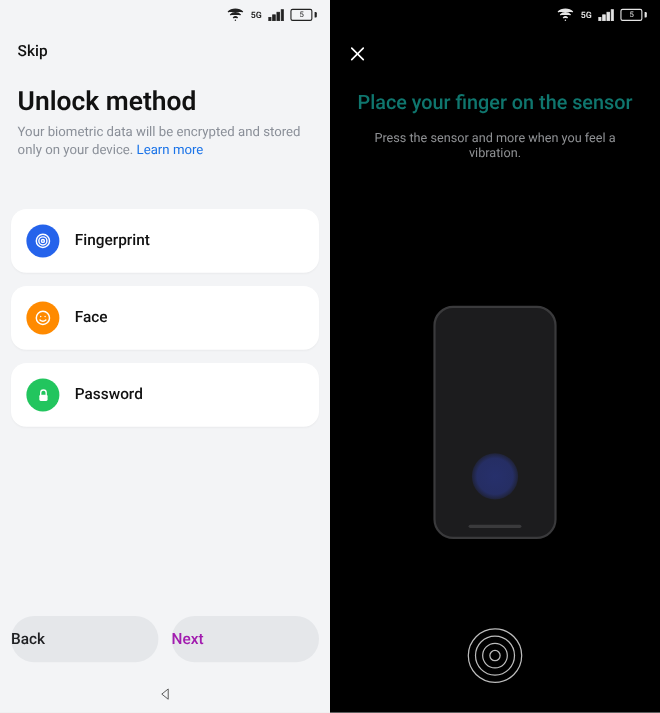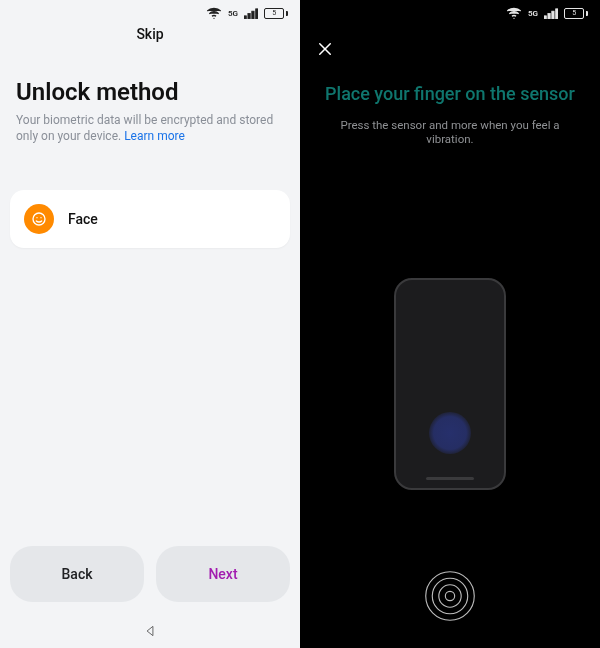--- a/index.html
+++ b/index.html
@@ -13,37 +13,37 @@
   .statusbar { position: absolute; top: 0; left: 0; right: 0; height: 26px; display: flex; justify-content: flex-end; align-items: center; padding: 12px 12px; gap: 6px; }
   .statusbar.dark svg { stroke: #e5e5e5; fill: #e5e5e5; }
   .statusbar.light svg { stroke: #222; fill: #222; }
   .batt { display:flex; align-items:center; gap:2px; }
   .batt-box { width: 20px; height: 11px; border: 1px solid currentColor; border-radius: 2px; position: relative; }
   .batt-tip { width: 2px; height: 5px; background: currentColor; border-radius: 0 1px 1px 0; }
   .batt-num { position: absolute; inset: 0; font-size: 7px; line-height: 9px; text-align: center; letter-spacing: -0.5px; }
   .net-txt { font-size: 8px; font-weight: 600; line-height: 1; padding-top:1px; }
 
   
-  .skip-row { position: absolute; top: 24px; left: 0; right: 0; padding: 0 16px; text-align: center; }
+  .skip-row { position: absolute; top: 36px; left: 0; right: 0; padding: 0 16px; text-align: left; }
   .skip { font-size: 14px; color: #111; font-weight: 500; }
   .header { position: absolute; top: 78px; left: 16px; right: 16px; }
   .h1 { font-size: 24px; font-weight: 600; color: #111; margin-bottom: 6px; }
   .sub { font-size: 12px; color: #8a8f98; line-height: 1.35; }
   .learn { color: #1a73e8; }
 
   .cards { position: absolute; top: 190px; left: 10px; right: 10px; display: flex; flex-direction: column; gap: 12px; }
   .card { background: #fff; border-radius: 14px; height: 58px; display: flex; align-items: center; padding: 0 14px; box-shadow: 0 1px 2px rgba(0,0,0,0.04); }
   .card-icon { width: 30px; height: 30px; border-radius: 50%; display: flex; align-items: center; justify-content: center; flex-shrink: 0; }
   .ic-fp { background: #2563eb; }
   .ic-face { background: #ff8a00; }
   .ic-pw { background: #22c55e; }
   .card-label { font-size: 14px; color: #111; font-weight: 500; margin-left: 14px; }
 
   .btnrow { position: absolute; bottom: 46px; left: 10px; right: 10px; display: flex; gap: 12px; }
-  .btn { flex: 1; height: 56px; border-radius: 22px; background: #e5e7ea; display: flex; align-items: center; justify-content: center; font-size: 14px; font-weight: 500; }
+  .btn { flex: 1; height: 42px; border-radius: 22px; background: #e5e7ea; display: flex; align-items: center; justify-content: flex-start; font-size: 14px; font-weight: 500; }
   .btn-next { color: #a21caf; }
   .btn-back { color: #202124; }
 
   .navtri { position: absolute; bottom: 10px; left: 0; right: 0; display:flex; justify-content:center; }
 
   
   .close-row { position: absolute; top: 40px; left: 16px; }
   .rtitle-wrap { position: absolute; top: 82px; left: 20px; right: 20px; text-align: center; }
   .rtitle { font-size: 18px; font-weight: 500; color: #0f766e; line-height: 1.35; }
   .rsub { font-size: 11.5px; color: #8f9194; margin-top: 12px; }
@@ -88,29 +88,48 @@
 
     <div class="header">
       <div class="h1">Unlock method</div>
       <div class="sub">
         <span>Your biometric data will be encrypted and stored only on your device. </span><span class="learn">Learn more</span>
       </div>
     </div>
 
     <div class="cards">
       <div class="card">
+        <div class="card-icon ic-fp">
+          <svg width="16" height="16" viewBox="0 0 24 24" fill="none" stroke="#fff" stroke-width="2" stroke-linecap="round">
+              <circle cx="12" cy="12" r="9"></circle>
+              <circle cx="12" cy="12" r="5.5"></circle>
+              <circle cx="12" cy="12" r="2"></circle>
+            </svg>
+        </div>
+        <span class="card-label">Fingerprint</span>
+      </div>
+      <div class="card">
         <div class="card-icon ic-face">
           <svg width="16" height="16" viewBox="0 0 24 24" fill="none" stroke="#fff" stroke-width="2" stroke-linecap="round">
               <circle cx="12" cy="12" r="9"></circle>
               <circle cx="9" cy="10" r="1" fill="#fff" stroke="none"></circle>
               <circle cx="15" cy="10" r="1" fill="#fff" stroke="none"></circle>
               <path d="M8 15 C10 17 14 17 16 15"></path>
             </svg>
         </div>
         <span class="card-label">Face</span>
+      </div>
+      <div class="card">
+        <div class="card-icon ic-pw">
+          <svg width="15" height="15" viewBox="0 0 24 24" fill="none" stroke="#fff" stroke-width="2" stroke-linecap="round">
+              <rect x="6" y="11" width="12" height="9" rx="2" fill="#fff" stroke="none"></rect>
+              <path d="M8 11 V8 a4 4 0 0 1 8 0 V11"></path>
+            </svg>
+        </div>
+        <span class="card-label">Password</span>
       </div>
     </div>
 
     <div class="btnrow">
       <div class="btn btn-back">
           <span>Back</span>
         </div>
       <div class="btn btn-next">
           <span>Next</span>
         </div>

